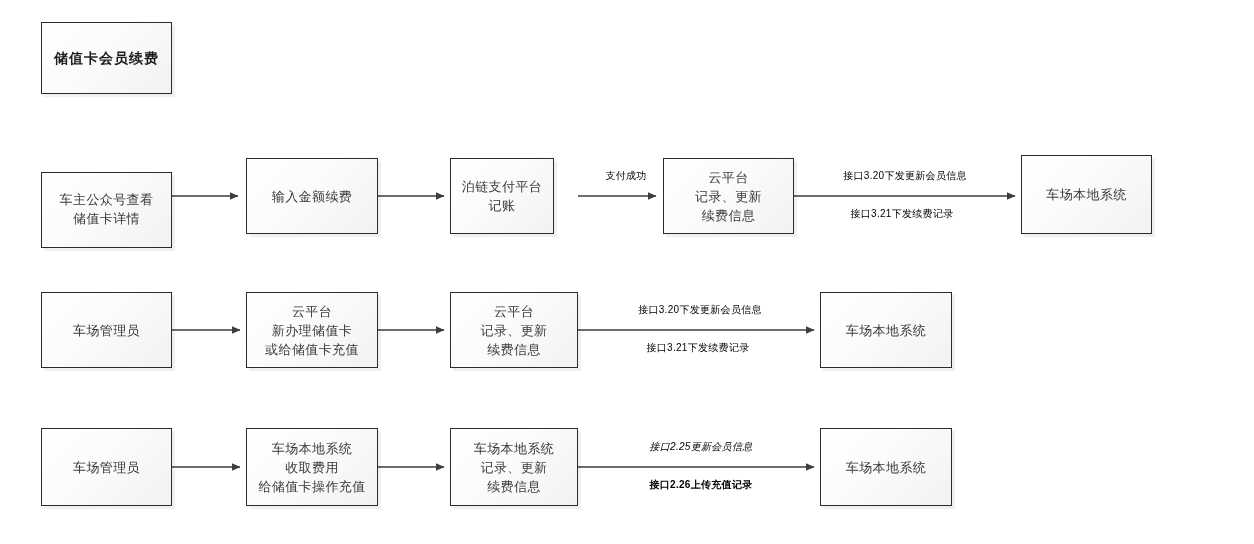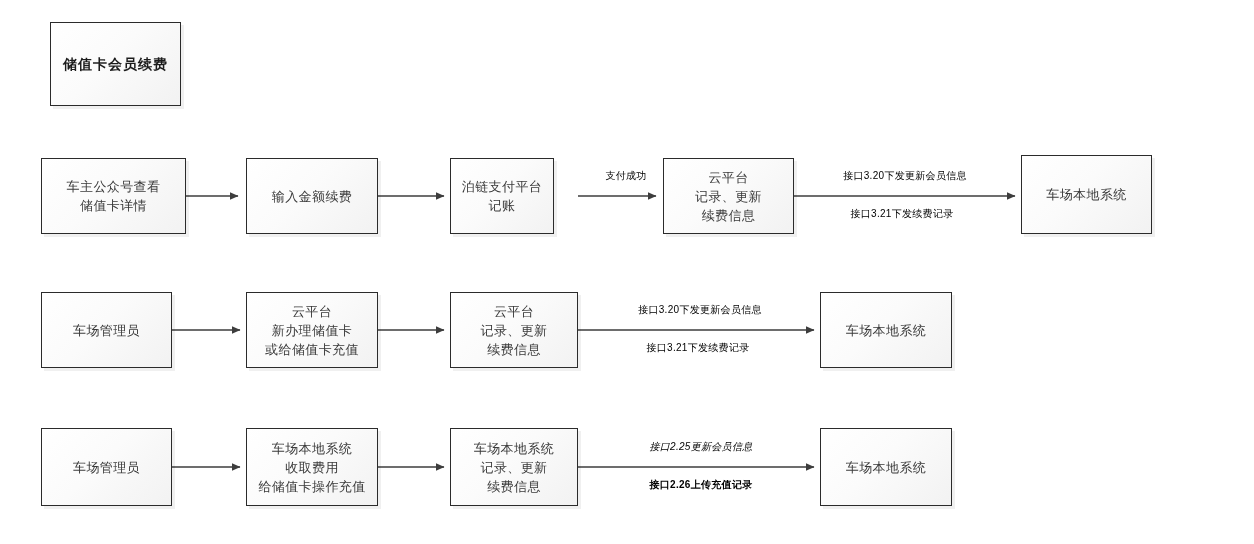--- a/index.html
+++ b/index.html
@@ -79,23 +79,23 @@
 
     <line x1="172" y1="330" x2="240" y2="330" stroke="#3d3d3d" stroke-width="1.6" marker-end="url(#arrowhead)"></line>
     <line x1="378" y1="330" x2="444" y2="330" stroke="#3d3d3d" stroke-width="1.6" marker-end="url(#arrowhead)"></line>
     <line x1="578" y1="330" x2="814" y2="330" stroke="#3d3d3d" stroke-width="1.6" marker-end="url(#arrowhead)"></line>
 
     <line x1="172" y1="467" x2="240" y2="467" stroke="#3d3d3d" stroke-width="1.6" marker-end="url(#arrowhead)"></line>
     <line x1="378" y1="467" x2="444" y2="467" stroke="#3d3d3d" stroke-width="1.6" marker-end="url(#arrowhead)"></line>
     <line x1="578" y1="467" x2="814" y2="467" stroke="#3d3d3d" stroke-width="1.6" marker-end="url(#arrowhead)"></line>
   </svg>
 
-  <div class="node title-node" style="left:50px; top:22px; width:131px; height:84px;">储值卡会员续费</div>
+  <div class="node title-node" style="left:41px; top:22px; width:131px; height:72px;">储值卡会员续费</div>
 
-  <div class="node" style="left:41px; top:158px; width:145px; height:76px;">车主公众号查看
+  <div class="node" style="left:41px; top:172px; width:131px; height:76px;font-family:Liberation Mono, monospace;">车主公众号查看
 储值卡详情</div>
 
   <div class="node" style="left:246px; top:158px; width:132px; height:76px;">输入金额续费</div>
 
   <div class="node" style="left:450px; top:158px; width:104px; height:76px;">泊链支付平台
 记账</div>
 
   <div class="node" style="left:663px; top:158px; width:131px; height:76px;">云平台
 记录、更新
 续费信息</div>

